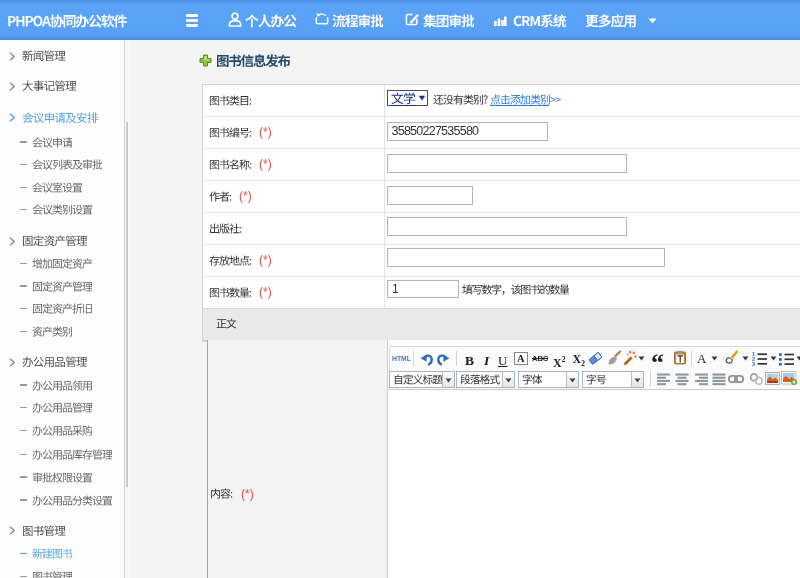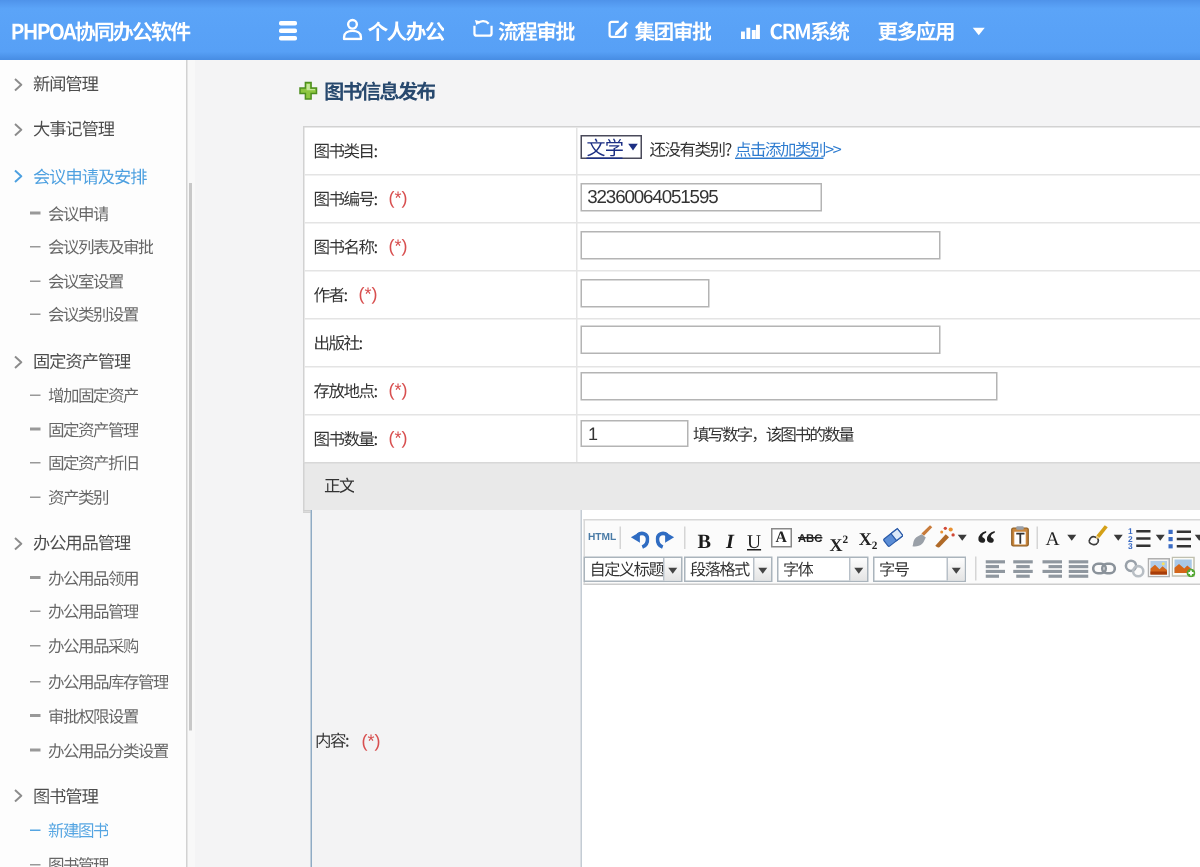--- a/index.html
+++ b/index.html
@@ -288,21 +288,21 @@
       <path fill="#333333" d="M7.4 -5.4C8.2 -4.6 9.3 -3.5 9.8 -2.8L10.4 -3.4C9.9 -4 8.8 -5.1 8 -5.8ZM0.9 -8.6C1.5 -8.1 2.2 -7.2 2.6 -6.7L3.3 -7.3C2.9 -7.8 2.1 -8.5 1.5 -9.1ZM3.6 -8.5V-7.7H6.9C6 -5.9 4.7 -4.4 3.1 -3.4C3.3 -3.3 3.6 -2.9 3.7 -2.8C4.7 -3.4 5.6 -4.3 6.3 -5.2V-0.7H7.2V-6.4C7.4 -6.8 7.7 -7.2 7.9 -7.7H10.2V-8.5ZM2.7 -5.5H0.5V-4.7H1.9V-1.3C1.4 -1.1 0.9 -0.6 0.3 0.1L0.9 0.9C1.4 0.1 1.9 -0.6 2.3 -0.6C2.5 -0.6 2.9 -0.2 3.4 0.1C4.2 0.6 5.1 0.8 6.5 0.8C7.6 0.8 9.7 0.7 10.4 0.6C10.5 0.4 10.6 -0.1 10.7 -0.3C9.6 -0.2 7.9 -0.1 6.6 -0.1C5.3 -0.1 4.3 -0.1 3.6 -0.6C3.2 -0.9 2.9 -1.1 2.7 -1.2Z M10.9 -8.5C11.6 -8.1 12.5 -7.6 12.9 -7.2L13.4 -7.9C12.9 -8.2 12 -8.7 11.4 -9.1ZM10.4 -5.5C11.1 -5.2 12 -4.7 12.4 -4.3L12.9 -5C12.4 -5.3 11.5 -5.8 10.8 -6.1ZM10.7 0.2 11.4 0.7C12 -0.3 12.8 -1.7 13.3 -2.8L12.7 -3.4C12.1 -2.1 11.3 -0.7 10.7 0.2ZM14.9 -8.8V-7.6C14.9 -6.8 14.7 -5.8 13.2 -5.1C13.3 -5 13.6 -4.7 13.7 -4.5C15.4 -5.3 15.7 -6.5 15.7 -7.6V-8.1H17.9V-6.4C17.9 -5.5 18 -5.2 18.8 -5.2C19 -5.2 19.7 -5.2 19.9 -5.2C20.1 -5.2 20.4 -5.2 20.5 -5.3C20.5 -5.5 20.5 -5.8 20.4 -6C20.3 -6 20 -6 19.9 -6C19.7 -6 19.1 -6 18.9 -6C18.7 -6 18.7 -6.1 18.7 -6.4V-8.8ZM18.6 -3.6C18.2 -2.8 17.6 -2.1 16.8 -1.5C16.1 -2.1 15.5 -2.8 15.1 -3.6ZM13.8 -4.4V-3.6H14.5L14.2 -3.5C14.7 -2.6 15.3 -1.7 16.1 -1C15.1 -0.5 14 -0.1 12.9 0.1C13.1 0.3 13.3 0.6 13.4 0.9C14.6 0.6 15.8 0.1 16.8 -0.5C17.7 0.1 18.8 0.6 20.1 0.9C20.2 0.6 20.4 0.3 20.6 0.1C19.4 -0.1 18.4 -0.5 17.5 -1C18.5 -1.8 19.3 -2.8 19.8 -4.2L19.2 -4.4L19.1 -4.4Z M24.3 -9.2C24.2 -8.8 24 -8.3 23.8 -7.8H20.7V-7H23.5C22.8 -5.6 21.8 -4.2 20.4 -3.3C20.6 -3.2 20.9 -2.9 21 -2.7C21.7 -3.2 22.3 -3.8 22.8 -4.5V0.9H23.6V-1.3H28.2V-0.2C28.2 0 28.2 0.1 28 0.1C27.8 0.1 27.1 0.1 26.4 0.1C26.5 0.3 26.6 0.6 26.7 0.8C27.6 0.8 28.2 0.8 28.6 0.7C28.9 0.6 29 0.3 29 -0.2V-5.8H23.7C23.9 -6.2 24.2 -6.6 24.4 -7H30.3V-7.8H24.7C24.9 -8.2 25 -8.6 25.1 -9ZM23.6 -3.2H28.2V-2H23.6ZM23.6 -3.9V-5H28.2V-3.9Z M38.2 -9C37.9 -8.6 37.5 -7.9 37.1 -7.5L37.8 -7.2C38.2 -7.6 38.7 -8.2 39.1 -8.8ZM32 -8.7C32.5 -8.2 32.9 -7.6 33.2 -7.1L33.9 -7.5C33.7 -7.9 33.2 -8.6 32.7 -9ZM35.1 -9.2V-7.1H30.8V-6.3H34.4C33.5 -5.4 32 -4.6 30.6 -4.3C30.8 -4.1 31 -3.8 31.1 -3.6C32.6 -4.1 34.1 -4.9 35.1 -6V-4.2H35.9V-5.8C37.3 -5.1 38.9 -4.2 39.8 -3.7L40.2 -4.3C39.3 -4.9 37.8 -5.7 36.4 -6.3H40.3V-7.1H35.9V-9.2ZM35.1 -3.9C35 -3.5 35 -3.1 34.9 -2.7H30.7V-2H34.6C34 -0.9 32.9 -0.3 30.5 0.1C30.7 0.3 30.9 0.7 30.9 0.9C33.7 0.4 34.9 -0.5 35.5 -1.9C36.3 -0.3 37.9 0.5 40.1 0.9C40.2 0.6 40.4 0.3 40.6 0.1C38.6 -0.1 37.1 -0.8 36.3 -2H40.3V-2.7H35.8C35.8 -3.1 35.9 -3.5 36 -3.9Z M46.9 -7.9V-1.8H47.7V-7.9ZM49.2 -9V-0.2C49.2 0 49.2 0.1 48.9 0.1C48.7 0.1 48.1 0.1 47.4 0.1C47.5 0.3 47.6 0.7 47.7 0.9C48.6 0.9 49.2 0.9 49.6 0.7C49.9 0.6 50 0.3 50 -0.2V-9ZM41.8 -8H44.6V-5.9H41.8ZM41 -8.8V-5.1H45.4V-8.8ZM42.6 -4.9 42.5 -3.9H40.6V-3.2H42.5C42.3 -1.6 41.8 -0.4 40.4 0.3C40.5 0.4 40.8 0.7 40.9 0.9C42.5 0.1 43 -1.4 43.2 -3.2H44.8C44.7 -1.1 44.6 -0.3 44.4 -0.1C44.3 0 44.2 0 44 0C43.9 0 43.4 0 42.9 -0C43.1 0.2 43.2 0.5 43.2 0.8C43.7 0.8 44.1 0.8 44.4 0.8C44.7 0.7 44.9 0.7 45.1 0.4C45.4 0.1 45.5 -0.9 45.6 -3.5C45.6 -3.7 45.6 -3.9 45.6 -3.9H43.3L43.4 -4.9Z M52 -2.4H52.8C52.7 -4.2 54.6 -4.8 54.6 -6.4C54.6 -7.6 53.8 -8.4 52.6 -8.4C51.7 -8.4 51 -8 50.5 -7.4L51 -6.8C51.4 -7.3 51.9 -7.5 52.5 -7.5C53.3 -7.5 53.7 -7 53.7 -6.4C53.7 -5 51.7 -4.3 52 -2.4ZM52.4 0.1C52.8 0.1 53.2 -0.2 53.2 -0.6C53.2 -1.1 52.8 -1.4 52.4 -1.4C52 -1.4 51.7 -1.1 51.7 -0.6C51.7 -0.2 52 0.1 52.4 0.1Z"></path>
     </svg>
   </div>
 <div class="a" style="left:489.5px;top:93.6px;">
     <svg class="t" style="" width="71" height="13" viewBox="0 -9.7 71 13">
       <path fill="#2e7cd0" d="M2.6 -5.1H8.4V-3.1H2.6ZM3.7 -1.4C3.9 -0.7 4 0.2 4 0.8L4.8 0.7C4.8 0.1 4.7 -0.8 4.5 -1.5ZM6 -1.4C6.3 -0.7 6.7 0.2 6.8 0.8L7.6 0.5C7.5 0 7.1 -0.9 6.8 -1.6ZM8.3 -1.5C8.8 -0.8 9.4 0.2 9.7 0.8L10.5 0.5C10.2 -0.1 9.5 -1.1 9 -1.8ZM1.9 -1.7C1.6 -0.9 1 0 0.5 0.5L1.2 0.9C1.8 0.3 2.4 -0.6 2.7 -1.5ZM1.8 -5.9V-2.4H9.2V-5.9H5.8V-7.3H10V-8.1H5.8V-9.2H5V-5.9Z M11.6 -3.3V0.3H18.5V0.9H19.4V-3.3H18.5V-0.5H16V-4.2H20.3V-5H16V-6.7H19.5V-7.5H16V-9.2H15.1V-7.5H11.5V-6.7H15.1V-5H10.7V-4.2H15.1V-0.5H12.5V-3.3Z M24.5 -3.2C24.2 -2.3 23.8 -1.4 23.1 -0.8L23.7 -0.4C24.4 -1 24.9 -2 25.1 -2.9ZM27.1 -2.8C27.4 -2.1 27.7 -1.1 27.8 -0.4L28.5 -0.7C28.4 -1.3 28.1 -2.3 27.7 -3ZM28.4 -3.1C29.1 -2.3 29.7 -1.1 30 -0.3L30.7 -0.7C30.4 -1.5 29.7 -2.6 29.1 -3.4ZM25.9 -4.4V-0C25.9 0.1 25.8 0.1 25.7 0.1C25.5 0.1 25 0.2 24.5 0.1C24.6 0.4 24.7 0.7 24.7 0.9C25.5 0.9 26 0.9 26.2 0.7C26.5 0.6 26.6 0.4 26.6 -0V-4.4ZM20.9 -8.5C21.6 -8.2 22.3 -7.7 22.7 -7.3L23.2 -8C22.8 -8.4 22 -8.8 21.4 -9.1ZM20.4 -5.6C21.1 -5.3 21.9 -4.8 22.3 -4.5L22.7 -5.1C22.3 -5.5 21.5 -5.9 20.9 -6.2ZM20.7 0.3 21.4 0.7C21.9 -0.2 22.4 -1.5 22.8 -2.6L22.2 -3.1C21.7 -1.9 21.1 -0.5 20.7 0.3ZM23.6 -8.6V-7.8H26C25.9 -7.3 25.7 -6.8 25.5 -6.4H23.1V-5.6H25.1C24.6 -4.7 23.8 -3.9 22.8 -3.4C22.9 -3.3 23.2 -3 23.3 -2.8C24.6 -3.4 25.4 -4.4 26.1 -5.6H27.4C28.1 -4.5 29.1 -3.5 30.1 -3C30.3 -3.2 30.5 -3.5 30.7 -3.6C29.8 -4 28.9 -4.7 28.3 -5.6H30.5V-6.4H26.4C26.6 -6.8 26.8 -7.3 26.9 -7.8H30.1V-8.6Z M36.3 -7.9V0.7H37.1V-0.1H39.2V0.6H40V-7.9ZM37.1 -0.9V-7.1H39.2V-0.9ZM32.1 -9.1 32.1 -7.1H30.6V-6.3H32.1C32 -3.6 31.7 -1.1 30.3 0.3C30.5 0.5 30.8 0.7 30.9 0.9C32.4 -0.7 32.8 -3.4 32.9 -6.3H34.6C34.5 -2.1 34.4 -0.6 34.2 -0.3C34.1 -0.1 34 -0.1 33.8 -0.1C33.6 -0.1 33.1 -0.1 32.6 -0.2C32.8 0.1 32.8 0.4 32.8 0.7C33.3 0.7 33.9 0.7 34.2 0.7C34.5 0.6 34.7 0.5 34.9 0.2C35.2 -0.2 35.3 -1.8 35.4 -6.7C35.4 -6.9 35.4 -7.1 35.4 -7.1H32.9L33 -9.1Z M48.2 -9C47.9 -8.6 47.5 -7.9 47.1 -7.5L47.8 -7.2C48.2 -7.6 48.7 -8.2 49.1 -8.8ZM42 -8.7C42.5 -8.2 42.9 -7.6 43.2 -7.1L43.9 -7.5C43.7 -7.9 43.2 -8.6 42.7 -9ZM45.1 -9.2V-7.1H40.8V-6.3H44.4C43.5 -5.4 42 -4.6 40.6 -4.3C40.8 -4.1 41 -3.8 41.1 -3.6C42.6 -4.1 44.1 -4.9 45.1 -6V-4.2H45.9V-5.8C47.3 -5.1 48.9 -4.2 49.8 -3.7L50.2 -4.3C49.3 -4.9 47.8 -5.7 46.4 -6.3H50.3V-7.1H45.9V-9.2ZM45.1 -3.9C45 -3.5 45 -3.1 44.9 -2.7H40.7V-2H44.6C44 -0.9 42.9 -0.3 40.5 0.1C40.7 0.3 40.9 0.7 40.9 0.9C43.7 0.4 44.9 -0.5 45.5 -1.9C46.3 -0.3 47.9 0.5 50.1 0.9C50.2 0.6 50.4 0.3 50.6 0.1C48.6 -0.1 47.1 -0.8 46.3 -2H50.3V-2.7H45.8C45.8 -3.1 45.9 -3.5 46 -3.9Z M56.9 -7.9V-1.8H57.7V-7.9ZM59.2 -9V-0.2C59.2 0 59.2 0.1 58.9 0.1C58.7 0.1 58.1 0.1 57.4 0.1C57.5 0.3 57.6 0.7 57.7 0.9C58.6 0.9 59.2 0.9 59.6 0.7C59.9 0.6 60 0.3 60 -0.2V-9ZM51.8 -8H54.6V-5.9H51.8ZM51 -8.8V-5.1H55.4V-8.8ZM52.6 -4.9 52.5 -3.9H50.6V-3.2H52.5C52.3 -1.6 51.8 -0.4 50.4 0.3C50.5 0.4 50.8 0.7 50.9 0.9C52.5 0.1 53 -1.4 53.2 -3.2H54.8C54.7 -1.1 54.6 -0.3 54.4 -0.1C54.3 0 54.2 0 54 0C53.9 0 53.4 0 52.9 -0C53.1 0.2 53.2 0.5 53.2 0.8C53.7 0.8 54.1 0.8 54.4 0.8C54.7 0.7 54.9 0.7 55.1 0.4C55.4 0.1 55.5 -0.9 55.6 -3.5C55.6 -3.7 55.6 -3.9 55.6 -3.9H53.3L53.4 -4.9Z M60.4 -1.6 65.7 -3.7V-4.5L60.4 -6.6V-5.7L63 -4.7L64.7 -4.1V-4.1L63 -3.4L60.4 -2.5Z M65.5 -1.6 70.8 -3.7V-4.5L65.5 -6.6V-5.7L68.1 -4.7L69.8 -4.1V-4.1L68.1 -3.4L65.5 -2.5Z"></path>
     </svg>
   </div>
 <div class="a" style="left:489.5px;top:104.5px;width:59.0px;height:1.0px;background:#2e7cd0"></div>
 <div class="a" style="left:387.0px;top:122.0px;width:161.0px;height:19.0px;background:#fff;border:1px solid #b4b4b4;box-sizing:border-box"></div>
-<div class="a" style="left:391.5px;top:122.3px;height:18px;line-height:18px;font-size:12.5px;color:#333;font-weight:normal;font-family:'Liberation Sans',sans-serif;letter-spacing:-0.75px">32360064051595</div>
+<div class="a" style="left:391.5px;top:122.3px;height:18px;line-height:18px;font-size:12.5px;color:#333;font-weight:normal;font-family:'Liberation Sans',sans-serif;letter-spacing:-0.75px">35850227535580</div>
 <div class="a" style="left:387.0px;top:154.0px;width:240.0px;height:19.0px;background:#fff;border:1px solid #b4b4b4;box-sizing:border-box"></div>
 <div class="a" style="left:387.0px;top:185.5px;width:86.0px;height:19.0px;background:#fff;border:1px solid #b4b4b4;box-sizing:border-box"></div>
 <div class="a" style="left:387.0px;top:217.0px;width:240.0px;height:19.0px;background:#fff;border:1px solid #b4b4b4;box-sizing:border-box"></div>
 <div class="a" style="left:387.0px;top:248.0px;width:278.0px;height:19.0px;background:#fff;border:1px solid #b4b4b4;box-sizing:border-box"></div>
 <div class="a" style="left:387.0px;top:280.0px;width:72.0px;height:18.0px;background:#fff;border:1px solid #b4b4b4;box-sizing:border-box"></div>
 <div class="a" style="left:392.0px;top:280.5px;height:17px;line-height:17px;font-size:12.0px;color:#333;font-weight:normal;font-family:'Liberation Sans',sans-serif;">1</div>
 <div class="a" style="left:462.0px;top:283.6px;">
     <svg class="t" style="" width="107" height="13" viewBox="0 -9.7 107 13">
       <path fill="#333333" d="M7.7 -0.7C8.4 -0.2 9.4 0.4 9.9 0.9L10.4 0.3C9.9 -0.1 9 -0.8 8.2 -1.2ZM5.9 -1.2C5.4 -0.7 4.3 -0.1 3.5 0.3C3.7 0.5 3.9 0.7 4 0.9C4.9 0.5 5.9 -0.1 6.6 -0.7ZM6.7 -9.2C6.7 -8.9 6.6 -8.6 6.6 -8.2H4.1V-7.5H6.5L6.3 -6.8H4.7V-1.9H3.7V-1.2H10.6V-1.9H9.6V-6.8H7L7.2 -7.5H10.3V-8.2H7.4L7.6 -9.2ZM5.4 -1.9V-2.6H8.8V-1.9ZM5.4 -5H8.8V-4.4H5.4ZM5.4 -5.5V-6.2H8.8V-5.5ZM5.4 -3.8H8.8V-3.2H5.4ZM0.4 -1.5 0.7 -0.7C1.6 -1 2.7 -1.5 3.8 -2L3.6 -2.7L2.5 -2.3V-5.8H3.7V-6.6H2.5V-9.1H1.7V-6.6H0.4V-5.8H1.7V-2C1.2 -1.8 0.7 -1.6 0.4 -1.5Z M10.6 -8.6V-6.5H11.4V-7.9H19V-6.5H19.8V-8.6ZM10.7 -2.3V-1.6H16.9V-2.3ZM13 -7.7C12.8 -6.4 12.4 -4.6 12.1 -3.5H17.9C17.7 -1.3 17.4 -0.4 17.1 -0.1C17 -0 16.9 0 16.6 0C16.3 0 15.6 -0 14.8 -0.1C15 0.1 15.1 0.5 15.1 0.7C15.8 0.7 16.5 0.8 16.9 0.7C17.3 0.7 17.6 0.6 17.8 0.4C18.2 -0 18.5 -1.1 18.8 -3.9C18.8 -4 18.8 -4.3 18.8 -4.3H13.1L13.4 -5.7H18.5V-6.4H13.6L13.8 -7.6Z M24.3 -9C24.1 -8.6 23.7 -8 23.4 -7.6L24 -7.3C24.3 -7.7 24.6 -8.2 25 -8.7ZM20.4 -8.7C20.7 -8.3 21 -7.7 21 -7.3L21.7 -7.5C21.6 -7.9 21.3 -8.5 21 -9ZM23.9 -2.9C23.7 -2.3 23.3 -1.8 22.9 -1.4C22.5 -1.6 22 -1.8 21.6 -2C21.8 -2.2 22 -2.5 22.1 -2.9ZM20.6 -1.7C21.1 -1.5 21.8 -1.2 22.3 -0.9C21.6 -0.4 20.8 -0.1 19.9 0.2C20 0.3 20.2 0.6 20.2 0.8C21.3 0.5 22.2 0.1 23 -0.5C23.3 -0.3 23.7 -0.1 23.9 0.1L24.5 -0.5C24.2 -0.6 23.9 -0.8 23.5 -1C24.1 -1.7 24.6 -2.4 24.8 -3.4L24.4 -3.6L24.3 -3.6H22.5L22.7 -4.1L22 -4.3C21.9 -4 21.8 -3.8 21.7 -3.6H20.2V-2.9H21.3C21.1 -2.4 20.8 -2 20.6 -1.7ZM22.2 -9.3V-7.2H19.9V-6.5H22C21.4 -5.8 20.6 -5.1 19.8 -4.8C20 -4.6 20.2 -4.3 20.3 -4.2C21 -4.5 21.7 -5.1 22.2 -5.8V-4.4H23V-5.9C23.5 -5.6 24.2 -5 24.5 -4.8L24.9 -5.4C24.7 -5.6 23.7 -6.2 23.2 -6.5H25.2V-7.2H23V-9.3ZM26.3 -9.2C26 -7.2 25.5 -5.4 24.7 -4.2C24.9 -4.1 25.2 -3.8 25.3 -3.7C25.6 -4.1 25.8 -4.6 26.1 -5.1C26.3 -4.1 26.6 -3.1 27 -2.2C26.4 -1.1 25.6 -0.3 24.4 0.2C24.5 0.4 24.7 0.7 24.8 0.9C25.9 0.3 26.8 -0.5 27.4 -1.4C28 -0.5 28.7 0.3 29.5 0.8C29.7 0.6 29.9 0.3 30.1 0.1C29.2 -0.4 28.4 -1.2 27.9 -2.2C28.5 -3.3 28.8 -4.7 29.1 -6.3H29.8V-7.1H26.7C26.8 -7.7 27 -8.4 27.1 -9ZM28.3 -6.3C28.1 -5.1 27.9 -4 27.5 -3C27 -4 26.7 -5.1 26.5 -6.3Z M34.2 -4V-3.3H29.9V-2.5H34.2V-0.2C34.2 0 34.1 0.1 33.9 0.1C33.7 0.1 33 0.1 32.3 0C32.4 0.3 32.6 0.6 32.6 0.9C33.5 0.9 34.1 0.9 34.5 0.7C34.9 0.6 35 0.4 35 -0.1V-2.5H39.3V-3.3H35V-3.7C36 -4.2 37 -5 37.7 -5.7L37.1 -6.1L36.9 -6.1H31.7V-5.3H36.1C35.5 -4.8 34.8 -4.3 34.2 -4ZM33.8 -9.1C34 -8.8 34.2 -8.4 34.3 -8.1H30V-5.8H30.8V-7.3H38.4V-5.8H39.2V-8.1H35.3C35.1 -8.5 34.9 -9 34.6 -9.3Z M40.5 1.2C41.7 0.8 42.4 -0.1 42.4 -1.3C42.4 -2.1 42.1 -2.6 41.5 -2.6C41 -2.6 40.7 -2.3 40.7 -1.8C40.7 -1.3 41 -1 41.5 -1L41.7 -1C41.6 -0.3 41.1 0.2 40.3 0.6Z M49.8 -8.6C50.3 -8.1 51 -7.3 51.3 -6.8L51.9 -7.3C51.6 -7.8 50.9 -8.6 50.4 -9.1ZM49 -5.8V-5H50.8V-0.9C50.8 -0.4 50.4 -0 50.2 0.2C50.3 0.3 50.6 0.6 50.7 0.8C50.8 0.5 51.1 0.3 52.8 -0.9C52.8 -1.1 52.6 -1.4 52.6 -1.6L51.6 -0.9V-5.8ZM55 -9.1C55.2 -8.7 55.4 -8.2 55.5 -7.8H52.5V-7H54.8C54.4 -6.4 53.7 -5.5 53.5 -5.2C53.3 -5 52.9 -4.9 52.7 -4.9C52.8 -4.7 52.9 -4.3 53 -4.1C53.2 -4.2 53.5 -4.2 55.8 -4.4C54.9 -3.5 53.7 -2.7 52.5 -2.2C52.6 -2 52.9 -1.7 53 -1.5C55.1 -2.5 56.9 -4.1 57.9 -5.9L57.1 -6.1C56.9 -5.8 56.7 -5.5 56.4 -5.1L54.3 -5C54.8 -5.6 55.4 -6.4 55.8 -7H58.9V-7.8H56.4C56.3 -8.2 56.1 -8.8 55.8 -9.3ZM58 -4.2C56.9 -2.3 54.6 -0.7 52 0.2C52.2 0.4 52.4 0.7 52.5 0.9C53.9 0.4 55.1 -0.3 56.2 -1.1C57 -0.5 57.8 0.3 58.3 0.8L58.9 0.2C58.4 -0.3 57.6 -1 56.8 -1.6C57.6 -2.2 58.3 -3 58.8 -3.9Z M62.3 -3.1C63.2 -2.9 64.3 -2.5 64.9 -2.2L65.3 -2.8C64.7 -3 63.6 -3.4 62.7 -3.6ZM61.2 -1.7C62.7 -1.5 64.6 -1 65.7 -0.7L66.1 -1.3C65 -1.6 63.1 -2.1 61.6 -2.2ZM59.1 -8.8V0.9H59.9V0.4H67.5V0.9H68.3V-8.8ZM59.9 -0.3V-8H67.5V-0.3ZM62.8 -7.8C62.2 -6.9 61.3 -6 60.3 -5.5C60.5 -5.4 60.8 -5.1 60.9 -5C61.2 -5.2 61.6 -5.5 61.9 -5.8C62.2 -5.4 62.6 -5.1 63.1 -4.8C62.1 -4.3 61.1 -4 60.1 -3.8C60.3 -3.7 60.4 -3.3 60.5 -3.1C61.6 -3.4 62.7 -3.8 63.8 -4.4C64.7 -3.9 65.7 -3.5 66.8 -3.3C66.9 -3.5 67.1 -3.7 67.3 -3.9C66.3 -4.1 65.3 -4.4 64.5 -4.8C65.3 -5.3 66 -5.9 66.4 -6.7L66 -6.9L65.8 -6.9H63C63.2 -7.1 63.3 -7.3 63.4 -7.5ZM62.4 -6.2 62.4 -6.3H65.3C64.9 -5.8 64.4 -5.5 63.8 -5.1C63.2 -5.4 62.7 -5.8 62.4 -6.2Z M75.8 -8.4C76.5 -7.9 77.4 -7.2 77.9 -6.8L78.4 -7.4C77.9 -7.8 77 -8.5 76.3 -8.9ZM69.3 -7.3V-6.5H72.5V-4.3H68.6V-3.6H72.5V0.9H73.3V-3.6H77.4C77.3 -2 77.1 -1.3 76.9 -1.1C76.8 -1 76.7 -1 76.4 -1C76.2 -1 75.5 -1 74.8 -1C74.9 -0.8 75.1 -0.5 75.1 -0.2C75.7 -0.2 76.4 -0.2 76.7 -0.2C77.1 -0.2 77.4 -0.3 77.6 -0.5C77.9 -0.9 78.1 -1.8 78.3 -4C78.3 -4.1 78.3 -4.3 78.3 -4.3H76.7V-7.3H73.3V-9.2H72.5V-7.3ZM73.3 -4.3V-6.5H75.9V-4.3Z M83.7 -4.7C84.3 -3.8 85 -2.8 85.4 -2.1L86.1 -2.5C85.7 -3.2 84.9 -4.2 84.3 -5ZM80.2 -9.3C80.2 -8.7 80 -8 79.8 -7.5H78.6V0.6H79.3V-0.3H82.4V-7.5H80.5C80.7 -7.9 80.9 -8.6 81.1 -9.1ZM79.3 -6.7H81.6V-4.4H79.3ZM79.3 -1V-3.7H81.6V-1ZM84.2 -9.3C83.8 -7.8 83.2 -6.2 82.5 -5.3C82.7 -5.2 83 -4.9 83.2 -4.8C83.5 -5.3 83.9 -6 84.2 -6.7H87C86.9 -2.3 86.7 -0.6 86.4 -0.3C86.2 -0.1 86.1 -0.1 85.9 -0.1C85.6 -0.1 85 -0.1 84.2 -0.1C84.4 0.1 84.5 0.4 84.5 0.6C85.1 0.7 85.8 0.7 86.2 0.7C86.6 0.6 86.8 0.5 87 0.2C87.5 -0.3 87.6 -2 87.8 -7.1C87.8 -7.2 87.8 -7.5 87.8 -7.5H84.5C84.7 -8 84.8 -8.6 85 -9.1Z M92.2 -9C92 -8.6 91.6 -8 91.3 -7.6L91.9 -7.3C92.2 -7.7 92.5 -8.2 92.9 -8.7ZM88.3 -8.7C88.6 -8.3 88.9 -7.7 89 -7.3L89.6 -7.5C89.5 -7.9 89.2 -8.5 88.9 -9ZM91.8 -2.9C91.6 -2.3 91.2 -1.8 90.8 -1.4C90.4 -1.6 89.9 -1.8 89.5 -2C89.7 -2.2 89.9 -2.5 90 -2.9ZM88.5 -1.7C89 -1.5 89.7 -1.2 90.2 -0.9C89.5 -0.4 88.7 -0.1 87.8 0.2C87.9 0.3 88.1 0.6 88.1 0.8C89.2 0.5 90.1 0.1 90.9 -0.5C91.2 -0.3 91.6 -0.1 91.8 0.1L92.4 -0.5C92.1 -0.6 91.8 -0.8 91.4 -1C92 -1.7 92.5 -2.4 92.7 -3.4L92.3 -3.6L92.2 -3.6H90.4L90.6 -4.1L89.9 -4.3C89.8 -4 89.7 -3.8 89.6 -3.6H88.1V-2.9H89.2C89 -2.4 88.7 -2 88.5 -1.7ZM90.1 -9.3V-7.2H87.9V-6.5H89.9C89.3 -5.8 88.5 -5.1 87.7 -4.8C87.9 -4.6 88.1 -4.3 88.2 -4.2C88.9 -4.5 89.6 -5.1 90.1 -5.8V-4.4H90.9V-5.9C91.4 -5.6 92.1 -5 92.4 -4.8L92.8 -5.4C92.6 -5.6 91.6 -6.2 91.1 -6.5H93.1V-7.2H90.9V-9.3ZM94.2 -9.2C93.9 -7.2 93.4 -5.4 92.6 -4.2C92.8 -4.1 93.1 -3.8 93.2 -3.7C93.5 -4.1 93.7 -4.6 94 -5.1C94.2 -4.1 94.5 -3.1 94.9 -2.2C94.3 -1.1 93.5 -0.3 92.3 0.2C92.4 0.4 92.6 0.7 92.7 0.9C93.8 0.3 94.7 -0.5 95.3 -1.4C95.9 -0.5 96.6 0.3 97.4 0.8C97.6 0.6 97.8 0.3 98 0.1C97.1 -0.4 96.3 -1.2 95.8 -2.2C96.4 -3.3 96.7 -4.7 97 -6.3H97.7V-7.1H94.6C94.7 -7.7 94.9 -8.4 95 -9ZM96.2 -6.3C96 -5.1 95.8 -4 95.4 -3C94.9 -4 94.6 -5.1 94.4 -6.3Z M99.8 -7.3H105.2V-6.7H99.8ZM99.8 -8.4H105.2V-7.8H99.8ZM98.9 -8.9V-6.2H106V-8.9ZM97.6 -5.7V-5.1H107.4V-5.7ZM99.5 -3H102.1V-2.4H99.5ZM102.9 -3H105.5V-2.4H102.9ZM99.5 -4.1H102.1V-3.5H99.5ZM102.9 -4.1H105.5V-3.5H102.9ZM97.5 -0V0.6H107.5V-0H102.9V-0.7H106.6V-1.3H102.9V-1.9H106.4V-4.6H98.7V-1.9H102.1V-1.3H98.4V-0.7H102.1V-0Z"></path>
     </svg>

